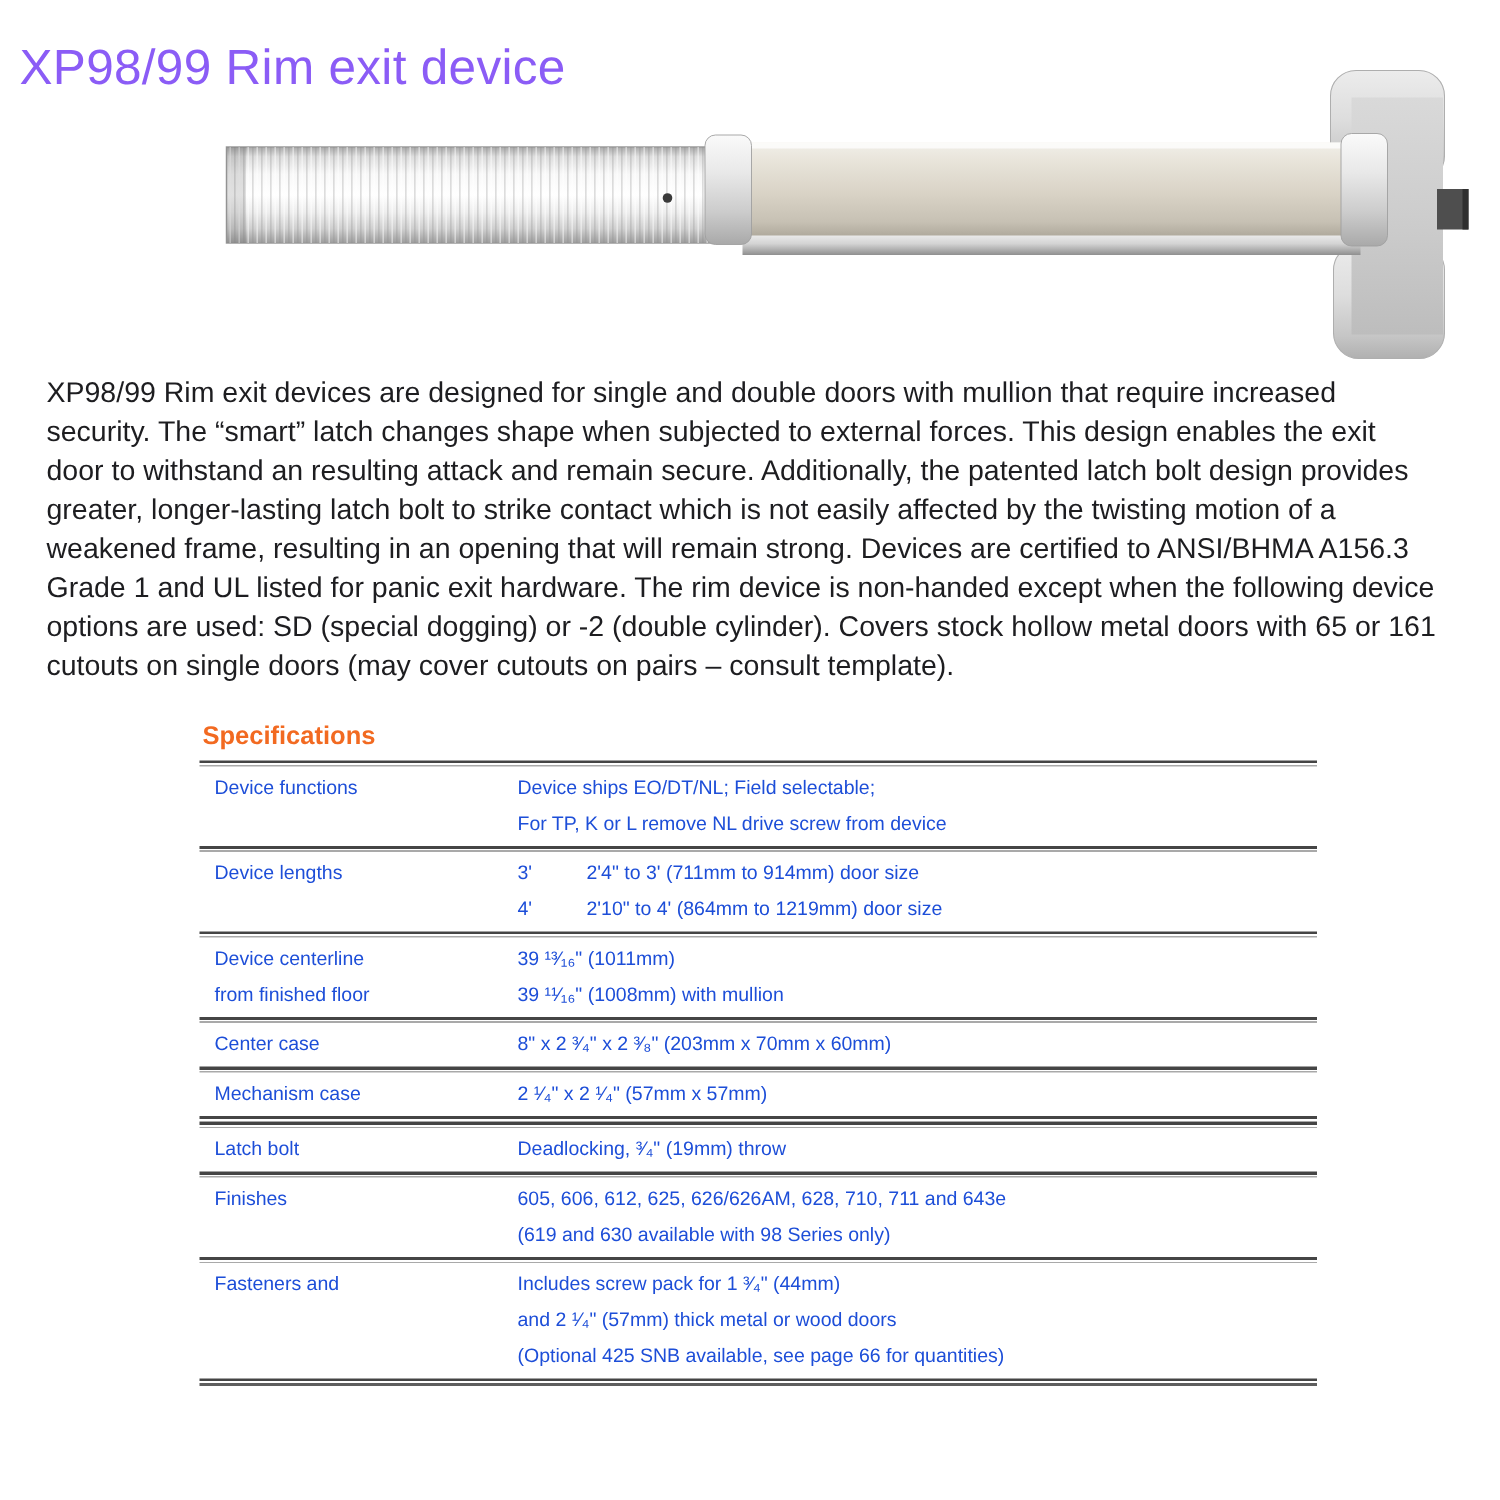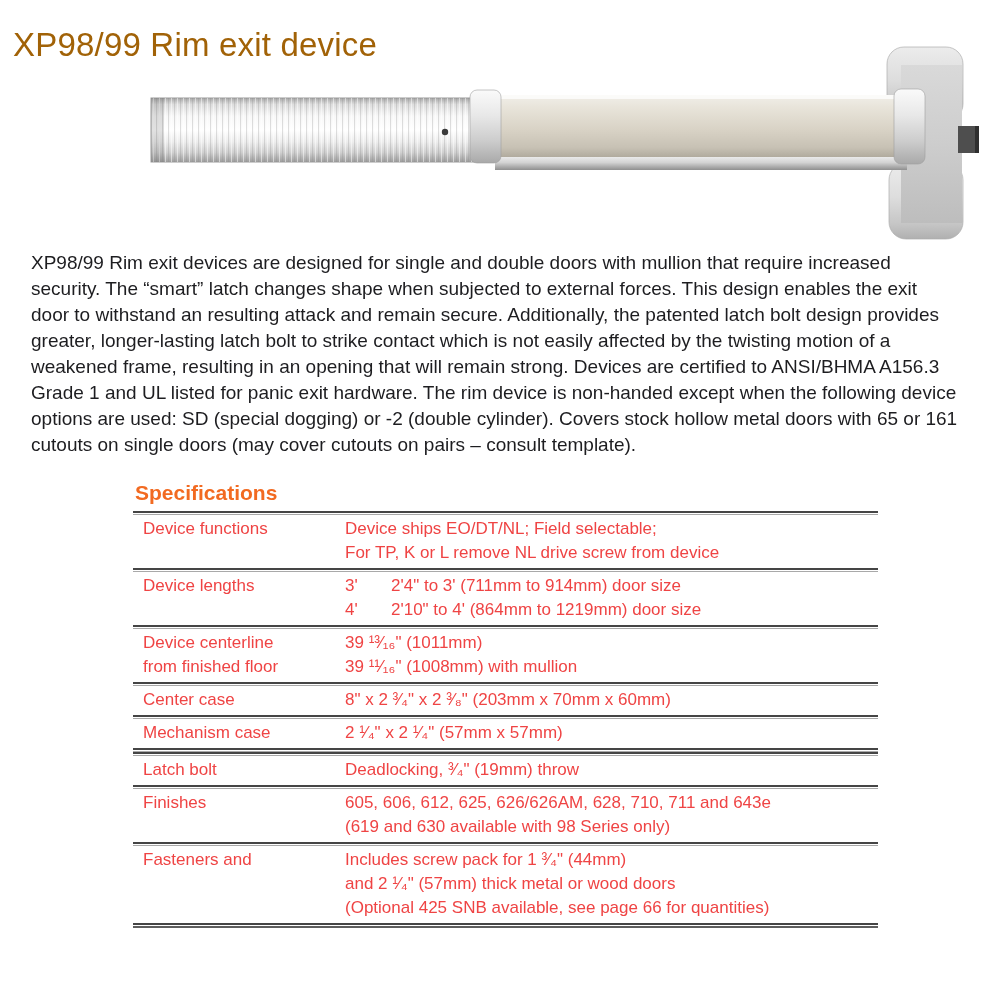--- a/index.html
+++ b/index.html
@@ -2,44 +2,44 @@
 <html><head>
 <meta charset="utf-8">
 <style>
   * { margin:0; padding:0; box-sizing:border-box; }
   html,body { width:1000px; height:1000px; background:#ffffff; overflow:hidden; }
   body { font-family:"Liberation Sans","DejaVu Sans",sans-serif; color:#1e1e22; position:relative; }
 
   .page-title {
     position:absolute; left:13px; top:26px;
     font-size:33px; font-weight:400; letter-spacing:0.2px;
-    color:#a16207;
+    color:#8b5cf6;
   }
 
   .device-photo { position:absolute; left:150px; top:35px; width:845px; height:215px; }
 
   .description { position:absolute; left:14px; top:250px; width:978px;margin-left:17px; }
   .description .d-line { font-size:19px; line-height:26px; color:#1d1d20; white-space:nowrap; }
 
   .specs { position:absolute; left:133px; top:481px; width:745px; }
-  .specs-heading { font-size:21px; font-weight:700; color:#f26a21; margin:0 0 6px 2px; }
+  .specs-heading { font-size:17px; font-weight:700; color:#f26a21; margin:0 0 6px 2px; }
 
   .rule {
     height:4px;
     background:linear-gradient(to bottom,#454545 0,#454545 2px,#ffffff 2px,#ffffff 3px,#a9a9a9 3px,#a9a9a9 4px);
   }
   .rule-final {
     height:6px;
     background:linear-gradient(to bottom,#454545 0,#454545 2px,#ffffff 2px,#ffffff 3px,#5e5e5e 3px,#5e5e5e 5px,#ffffff 5px);
   }
 
   .spec-row { display:flex; padding:2px 0 3px; }
   .spec-label { width:212px; padding-left:10px; flex-shrink:0; }
   .spec-value { flex:1; }
-  .line { font-size:17px; line-height:24px; color:#ef4444; white-space:nowrap; }
+  .line { font-size:13px; line-height:24px; color:#1d4ed8; white-space:nowrap; }
   .len-item { display:flex; }
   .len-key { display:inline-block; width:46px; flex-shrink:0; }
 </style>
 </head>
 <body>
 
 <div>
 
   <h1 class="page-title">XP98/99 Rim exit device</h1>
 

